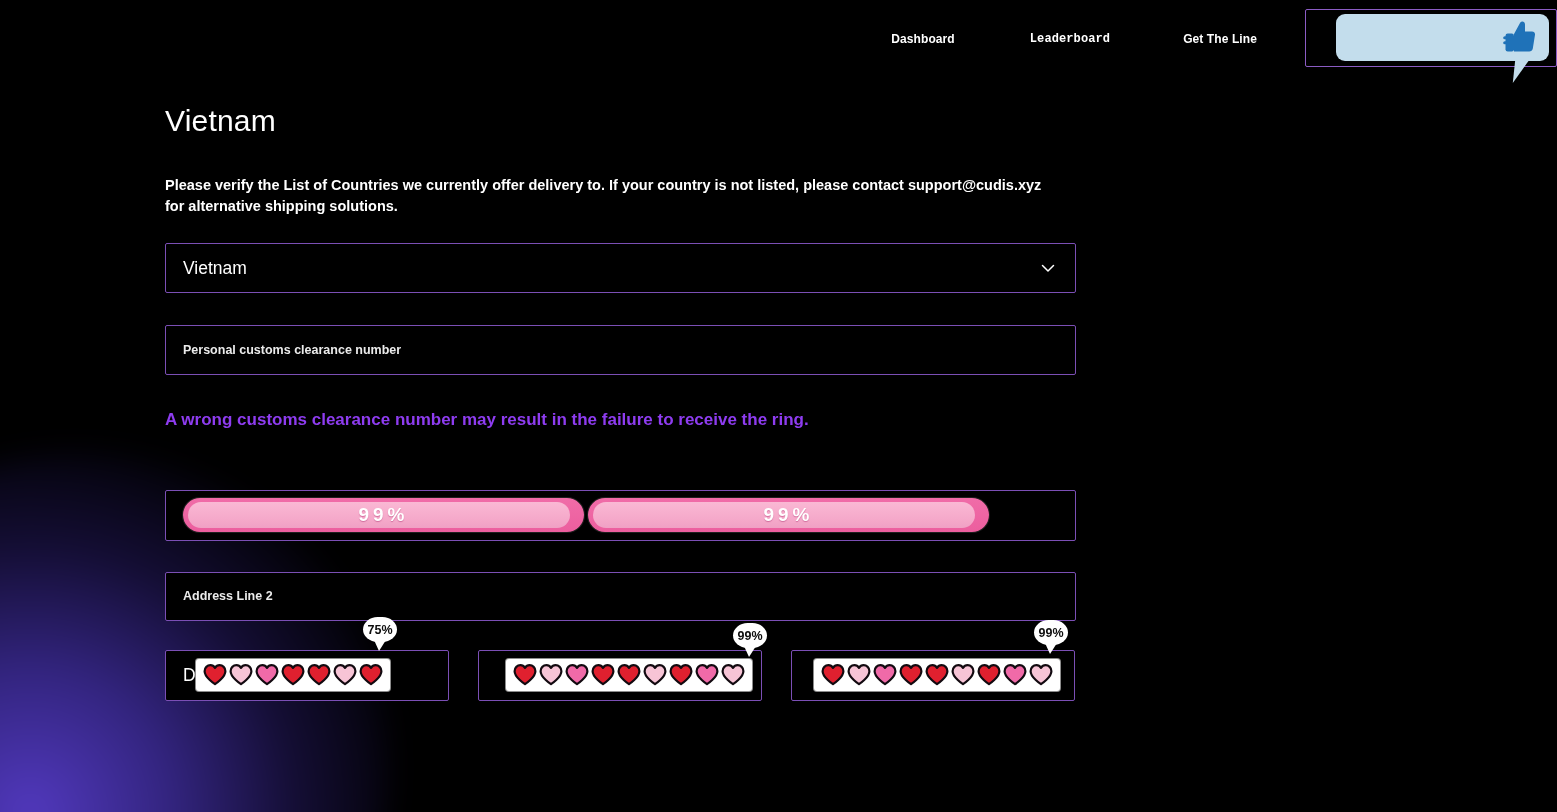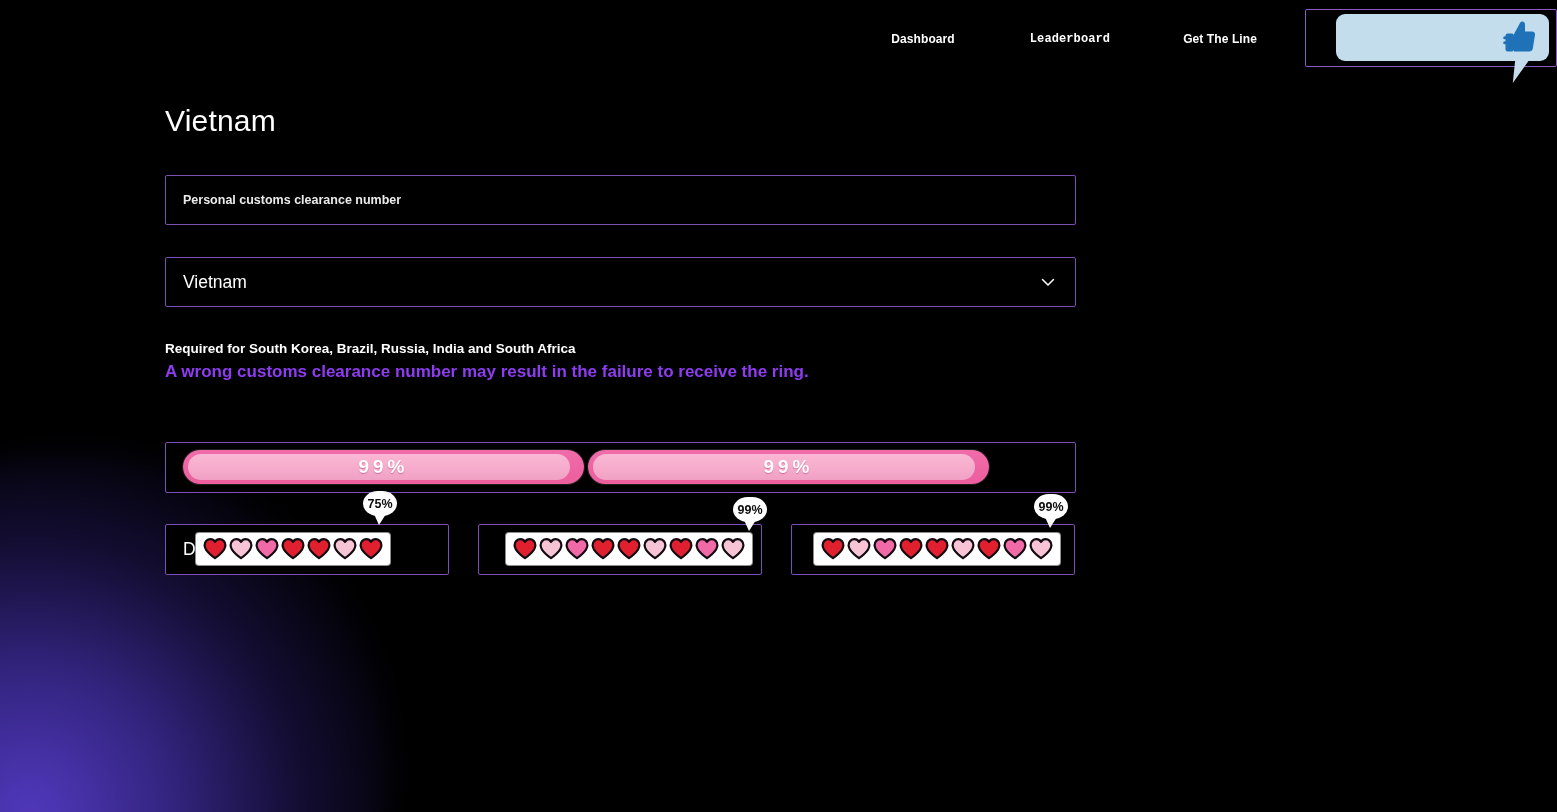--- a/index.html
+++ b/index.html
@@ -339,49 +339,52 @@
       <rect x="2.2" y="18.2" width="4" height="3" rx="1.6" fill="#1f72b8"></rect>
       <rect x="2.2" y="23.2" width="4" height="3" rx="1.6" fill="#1f72b8"></rect>
     </svg>
     <span class="tail"></span>
   </div>
 
   <main id="delivery-form">
 
     <h1 id="page-title">Vietnam</h1>
 
-
-    <div class="field" id="customs-input">
-      <span class="placeholder">Personal customs clearance number</span>
-    </div>
+    <p id="delivery-note">Please verify the List of Countries we currently offer delivery to. If your country is not listed, please contact support@cudis.xyz for alternative shipping solutions.</p>
 
     <div class="field" id="country-select">
       <span>Vietnam</span>
       <svg id="chevron-down-icon" viewBox="0 0 18 18">
         <path d="M3.5 6.5 L9 12 L14.5 6.5" fill="none" stroke="#ffffff" stroke-width="1.5" stroke-linecap="round" stroke-linejoin="round"></path>
       </svg>
     </div>
 
-    <p id="required-note">Required for South Korea, Brazil, Russia, India and South Africa</p>
+    <div class="field" id="customs-input">
+      <span class="placeholder">Personal customs clearance number</span>
+    </div>
+
     <p id="warning-note">A wrong customs clearance number may result in the failure to receive the ring.</p>
 
     <div class="name-row">
     </div>
 
     <div class="field" id="address1-row">
       <span class="placeholder" style="visibility:hidden">Address Line 1</span>
 
       <div class="progress-overlay" id="progress-bar-1">
         <span class="progress-label">99%</span>
       </div>
       <div class="progress-overlay" id="progress-bar-2">
         <span class="progress-label">99%</span>
       </div>
     </div>
 
+    <div class="field" id="address2-row">
+      <span class="placeholder">Address Line 2</span>
+    </div>
 
     <div class="bottom-row">
 
       <div class="field bottom-field">
         <span class="masked-text">D</span>
         <div class="hearts-overlay" id="hearts-1">
           <svg viewBox="0 0 26 25" class="heart-icon">
               <path d="M13 22.2 C13 22.2 2.6 15.4 2.6 9.2 C2.6 5.6 5.3 3.2 8.4 3.2 C10.6 3.2 12.1 4.4 13 5.9 C13.9 4.4 15.4 3.2 17.6 3.2 C20.7 3.2 23.4 5.6 23.4 9.2 C23.4 15.4 13 22.2 13 22.2 Z" fill="#e0202f" stroke="#120a10" stroke-width="2.2" stroke-linejoin="round"></path>
             </svg>
             <svg viewBox="0 0 26 25" class="heart-icon">

